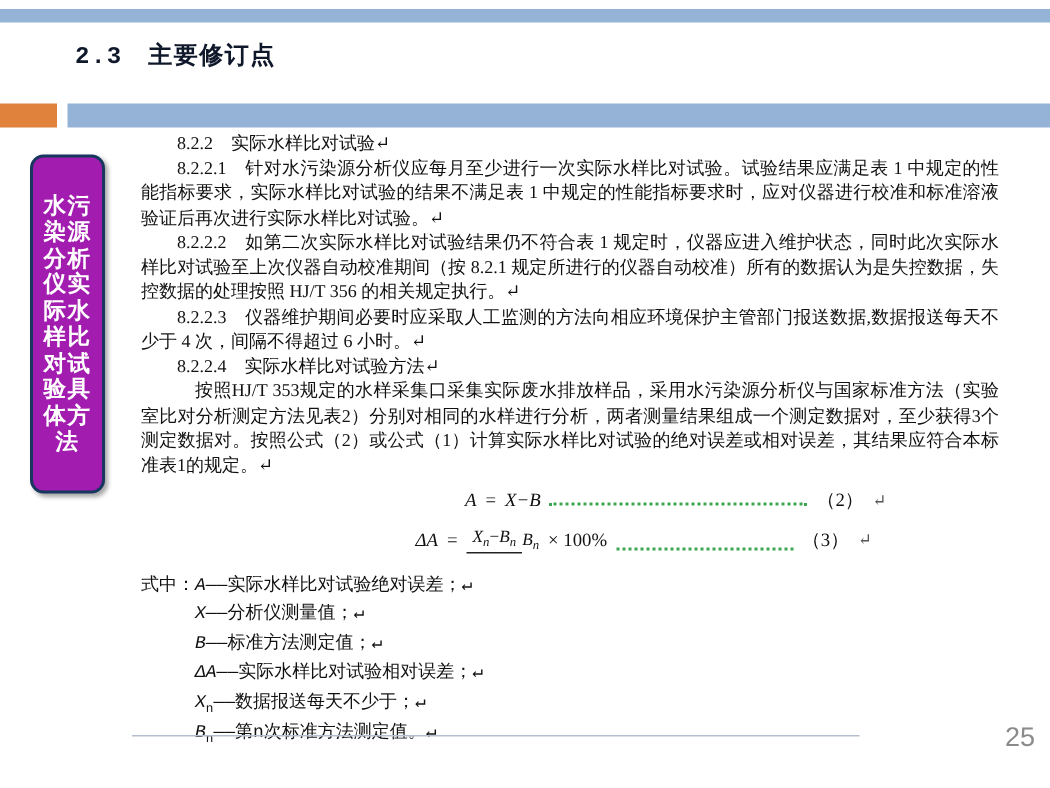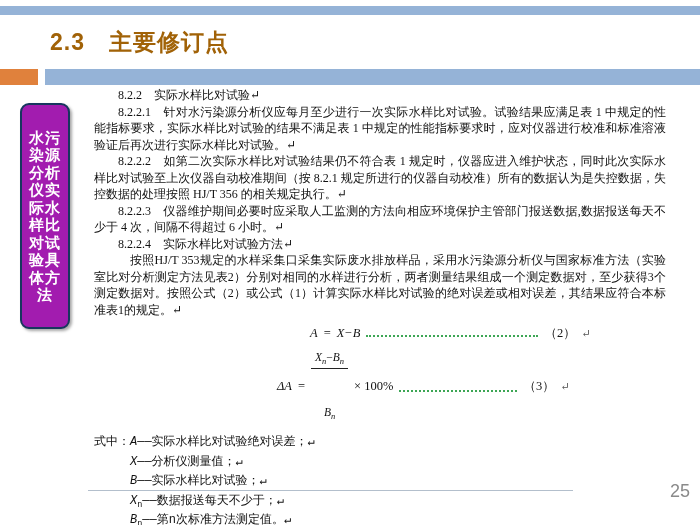--- a/index.html
+++ b/index.html
@@ -4,22 +4,22 @@
 <style>
   html,body{margin:0;padding:0;background:#888;}
   .slide{
     position:relative;width:700px;height:525px;background:#ffffff;
     font-family:"Liberation Serif","DejaVu Serif",serif;color:#111;
     overflow:hidden;margin:0 auto;
   }
   .top-bar{position:absolute;top:6px;left:0;width:700px;height:9px;background:#95B3D7;}
   .title{
     position:absolute;top:27px;left:50px;margin:0;
-    font-family:Liberation Sans, sans-serif;
-    font-size:23px;font-weight:bold;color:#a16207;letter-spacing:1px;white-space:nowrap;
+    font-family:Liberation Mono, monospace;
+    font-size:16px;font-weight:bold;color:#0f172a;letter-spacing:1px;white-space:nowrap;
   }
   .orange-block{position:absolute;top:69px;left:0;width:38px;height:16px;background:#E0813C;}
   .blue-band{position:absolute;top:69px;left:45px;width:655px;height:16px;background:#95B3D7;}
 
   .sidebar-box{
     position:absolute;left:20px;top:103px;width:50px;height:226px;box-sizing:border-box;
     background:#a21caf;border:2px solid #17375E;border-radius:9px;
     display:flex;flex-direction:column;align-items:center;justify-content:center;
     color:#ffffff;font-family:"Liberation Sans","DejaVu Sans",sans-serif;
     font-weight:bold;font-size:15px;line-height:17.5px;text-align:center;
@@ -43,22 +43,22 @@
   .formula-3{margin-top:10px;margin-left:183px;align-items:center;}
   .leader{
     display:inline-block;height:0.85em;
     border-bottom:2px dotted #3DA655;
   }
   .leader-2{width:172px;}
   .leader-3{width:118px;}
   .ret{font-style:normal;font-size:11px;color:#555;}
   sub{font-size:8.5px;}
   .frac{
-    display:inline-flex;flex-direction:column;align-items:center;
-    font-size:11.5px;line-height:1.2;text-align:center;vertical-align:middle;gap:36px;
+    display:inline-flex;flex-direction:row;align-items:center;
+    font-size:11.5px;line-height:1.2;text-align:center;vertical-align:middle;
   }
   .frac .num{border-bottom:1px solid #222;padding:0 4px 1px 4px;}
   .frac .den{padding-top:1px;}
 
   .legend{margin-top:14px;font-size:12px;line-height:15.2px;}
   .legend-row{padding-left:36px;text-indent:0;font-family:Liberation Mono, monospace;}
   .legend-row.first{padding-left:0;}
 
   .bottom-rule{position:absolute;top:490px;left:88px;width:485px;height:1px;background:#b3bfcc;}
   .page-number{
@@ -118,21 +118,22 @@
       </span>
       <span class="upright">× 100%</span>
       <span class="leader leader-3"></span>
       <span class="upright">（3）</span>
       <span class="ret">↵</span>
     </div>
 
     <div class="legend">
       <div class="legend-row first"><span>式中：</span><i>A</i><sub></sub><span>——实际水样比对试验绝对误差；↵</span></div>
       <div class="legend-row"><i>X</i><sub></sub><span>——分析仪测量值；↵</span></div>
-      <div class="legend-row"><i>B</i><sub></sub><span>——实际水样比对试验；↵</span></div>
+      <div class="legend-row"><i>B</i><sub></sub><span>——标准方法测定值；↵</span></div>
+      <div class="legend-row"><i>ΔA</i><sub></sub><span>——实际水样比对试验相对误差；↵</span></div>
       <div class="legend-row"><i>X</i><sub>n</sub><span>——数据报送每天不少于；↵</span></div>
       <div class="legend-row"><i>B</i><sub>n</sub><span>——第n次标准方法测定值。↵</span></div>
     </div>
   </div>
 
   <div class="bottom-rule"></div>
   <div class="page-number">25</div>
 
 </div>
 

